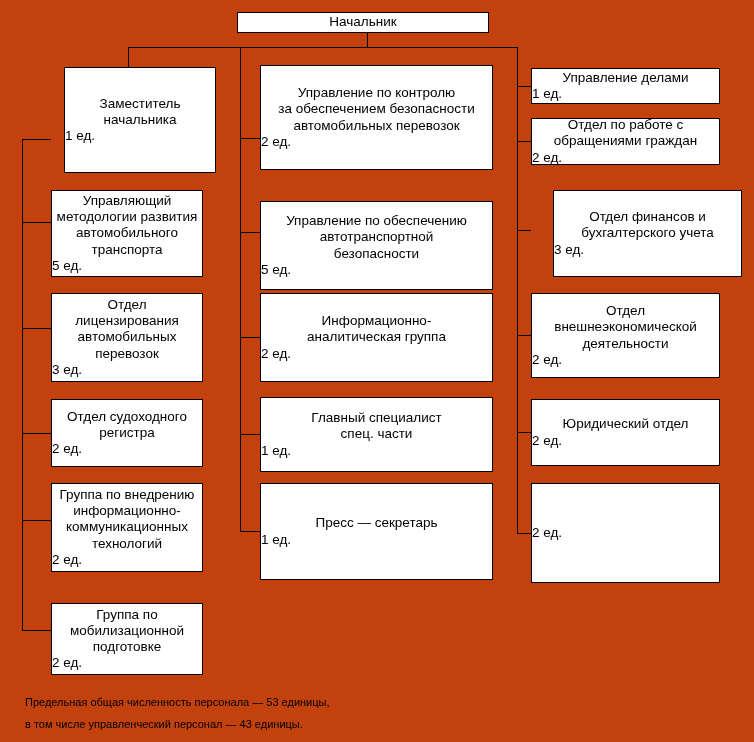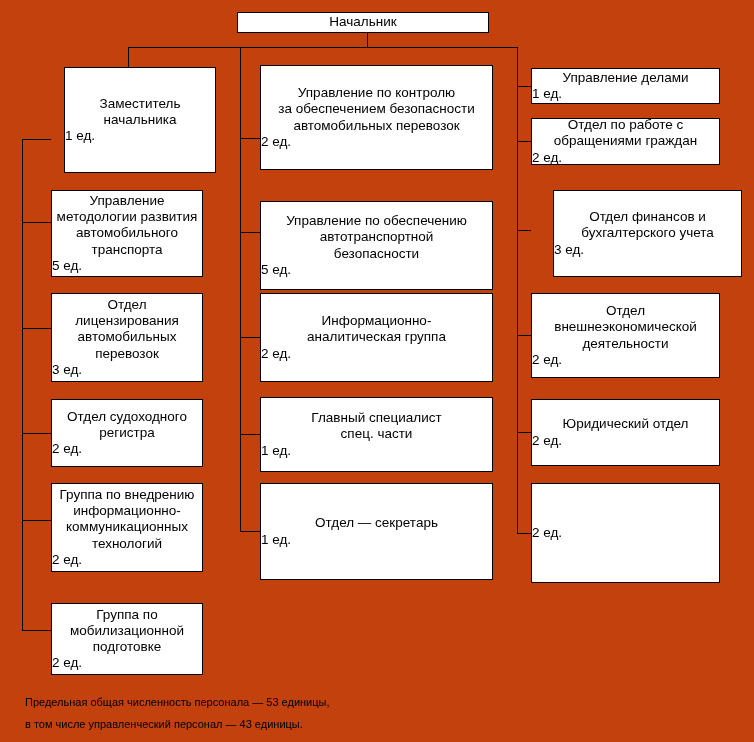--- a/index.html
+++ b/index.html
@@ -100,21 +100,21 @@
   <div class="box" style="left:237px;top:12px;width:252px;height:21px">
     <div class="title">Начальник</div>
   </div>
 
   <div class="box" style="left:64px;top:67px;width:152px;height:106px">
     <div class="title">Заместитель
 начальника</div>
     <div class="units">1 ед.</div>
   </div>
   <div class="box" style="left:51px;top:190px;width:152px;height:87px">
-    <div class="title">Управление
+    <div class="title">Управляющий
 методологии развития
 автомобильного
 транспорта</div>
     <div class="units">5 ед.</div>
   </div>
   <div class="box" style="left:51px;top:293px;width:152px;height:89px">
     <div class="title">Отдел
 лицензирования
 автомобильных
 перевозок</div>
@@ -155,21 +155,21 @@
     <div class="title">Информационно-
 аналитическая группа</div>
     <div class="units">2 ед.</div>
   </div>
   <div class="box" style="left:260px;top:397px;width:233px;height:75px">
     <div class="title">Главный специалист
 спец. части</div>
     <div class="units">1 ед.</div>
   </div>
   <div class="box" style="left:260px;top:483px;width:233px;height:97px">
-    <div class="title">Отдел — секретарь</div>
+    <div class="title">Пресс — секретарь</div>
     <div class="units">1 ед.</div>
   </div>
 
   <div class="box" style="left:531px;top:68px;width:189px;height:36px">
     <div class="title">Управление делами</div>
     <div class="units">1 ед.</div>
   </div>
   <div class="box" style="left:531px;top:118px;width:189px;height:47px">
     <div class="title">Отдел по работе с
 обращениями граждан</div>

